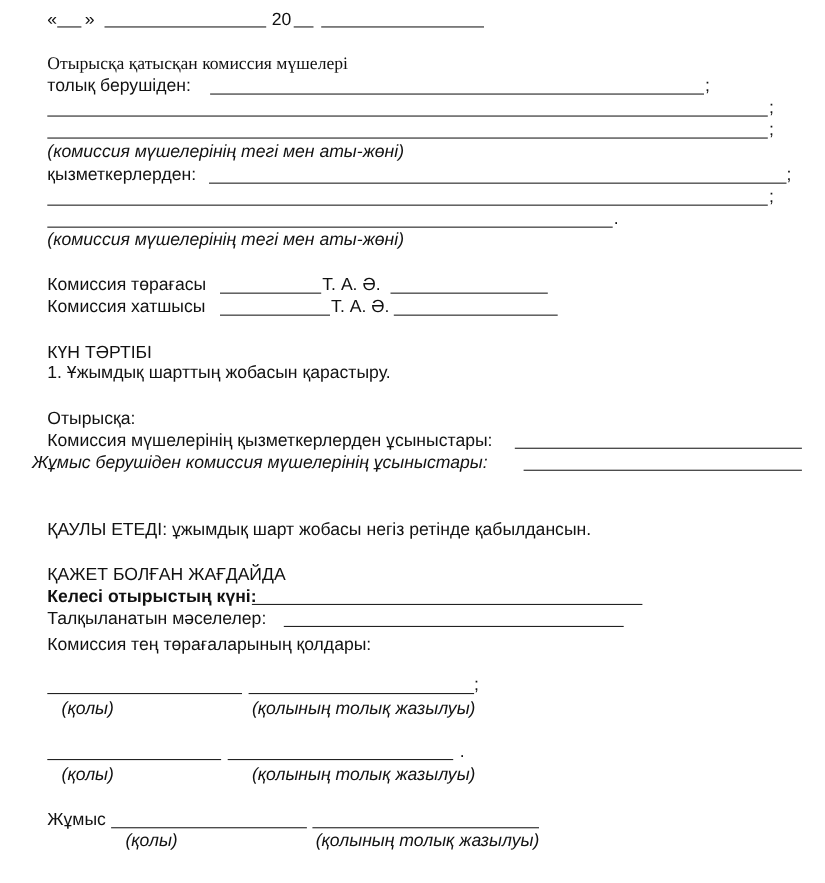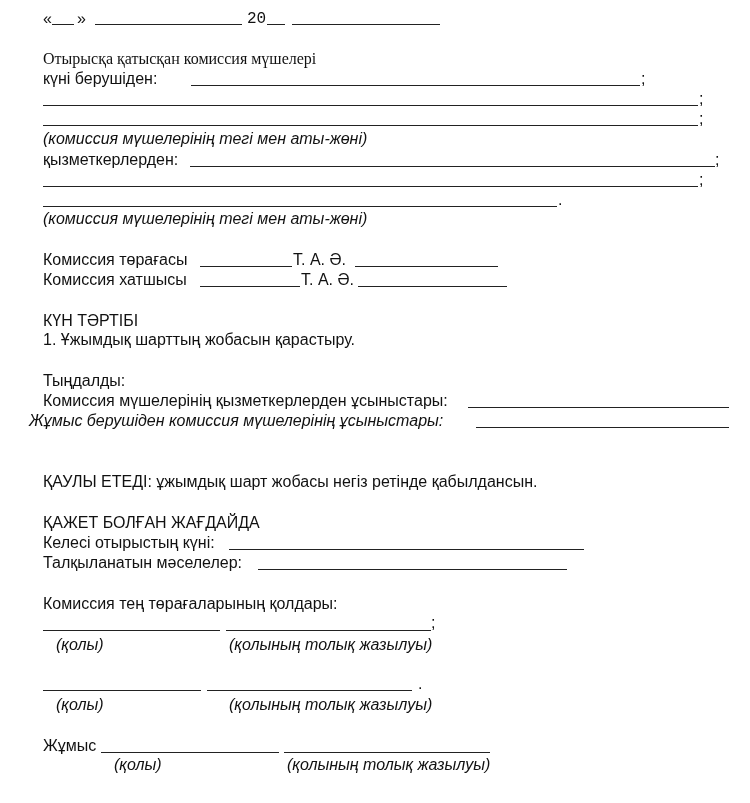--- a/index.html
+++ b/index.html
@@ -9,26 +9,26 @@
   .it { font-style: italic; }
   .ln { position: absolute; height: 0; border-bottom: 1.5px solid #222; }
 </style>
 </head>
 <body>
 
 <span class="t" style="left:43px;top:10px;">«</span>
 <div class="ln" style="left:52px;top:24px;width:22px;"></div>
 <span class="t" style="left:77px;top:10px;">»</span>
 <div class="ln" style="left:95px;top:24px;width:147px;"></div>
-<span class="t" style="left:247px;top:10px;font-family:Liberation Mono, monospace;">20</span>
+<span class="t" style="left:247px;top:10px;">20</span>
 <div class="ln" style="left:267px;top:24px;width:18px;"></div>
 <div class="ln" style="left:292px;top:24px;width:148px;"></div>
 
 <span class="t" style="left:43px;top:50px;font-family:Liberation Serif, serif;">Отырысқа қатысқан комиссия мүшелері</span>
-<span class="t" style="left:43px;top:70px;">күні берушіден:</span>
+<span class="t" style="left:43px;top:70px;">толық берушіден:</span>
 <div class="ln" style="left:191px;top:85px;width:449px;"></div>
 <span class="t" style="left:641px;top:70px;">;</span>
 
 <div class="ln" style="left:43px;top:105px;width:655px;"></div>
 <span class="t" style="left:699px;top:90px;">;</span>
 <div class="ln" style="left:43px;top:125px;width:655px;"></div>
 <span class="t" style="left:699px;top:110px;">;</span>
 
 <span class="t it" style="left:43px;top:130px;">(комиссия мүшелерінің тегі мен аты-жөні)</span>
 
@@ -49,35 +49,35 @@
 <div class="ln" style="left:355px;top:266px;width:143px;"></div>
 
 <span class="t" style="left:43px;top:271px;">Комиссия хатшысы</span>
 <div class="ln" style="left:200px;top:286px;width:100px;"></div>
 <span class="t" style="left:301px;top:271px;">Т. А. Ә.</span>
 <div class="ln" style="left:358px;top:286px;width:149px;"></div>
 
 <span class="t" style="left:43px;top:312px;">КҮН ТӘРТІБІ</span>
 <span class="t" style="left:43px;top:331px;">1. Ұжымдық шарттың жобасын қарастыру.</span>
 
-<span class="t" style="left:43px;top:372px;">Тыңдалды:</span>
+<span class="t" style="left:43px;top:372px;">Отырысқа:</span>
 <span class="t" style="left:43px;top:392px;">Комиссия мүшелерінің қызметкерлерден ұсыныстары:</span>
 <div class="ln" style="left:468px;top:407px;width:261px;"></div>
 <span class="t" style="left:29px;top:412px;font-style:italic;">Жұмыс берушіден комиссия мүшелерінің ұсыныстары:</span>
 <div class="ln" style="left:476px;top:427px;width:253px;"></div>
 
 <span class="t" style="left:43px;top:473px;">ҚАУЛЫ ЕТЕДІ: ұжымдық шарт жобасы негіз ретінде қабылдансын.</span>
 
 <span class="t" style="left:43px;top:514px;">ҚАЖЕТ БОЛҒАН ЖАҒДАЙДА</span>
-<span class="t" style="left:43px;top:534px;">Келесі отырыстың күні:</span>
+<span class="t" style="left:43px;top:534px;font-weight:bold;">Келесі отырыстың күні:</span>
 <div class="ln" style="left:229px;top:549px;width:355px;"></div>
 <span class="t" style="left:43px;top:554px;">Талқыланатын мәселелер:</span>
 <div class="ln" style="left:258px;top:569px;width:309px;"></div>
 
-<span class="t" style="left:43px;top:595px;text-align:center;">Комиссия тең төрағаларының қолдары:</span>
+<span class="t" style="left:43px;top:578px;text-align:center;">Комиссия тең төрағаларының қолдары:</span>
 
 <div class="ln" style="left:43px;top:630px;width:177px;"></div>
 <div class="ln" style="left:226px;top:630px;width:205px;"></div>
 <span class="t" style="left:431px;top:614px;">;</span>
 <span class="t it" style="left:56px;top:636px;">(қолы)</span>
 <span class="t it" style="left:229px;top:636px;">(қолының толық жазылуы)</span>
 
 <div class="ln" style="left:43px;top:690px;width:158px;"></div>
 <div class="ln" style="left:207px;top:690px;width:205px;"></div>
 <span class="t" style="left:418px;top:675px;">.</span>

